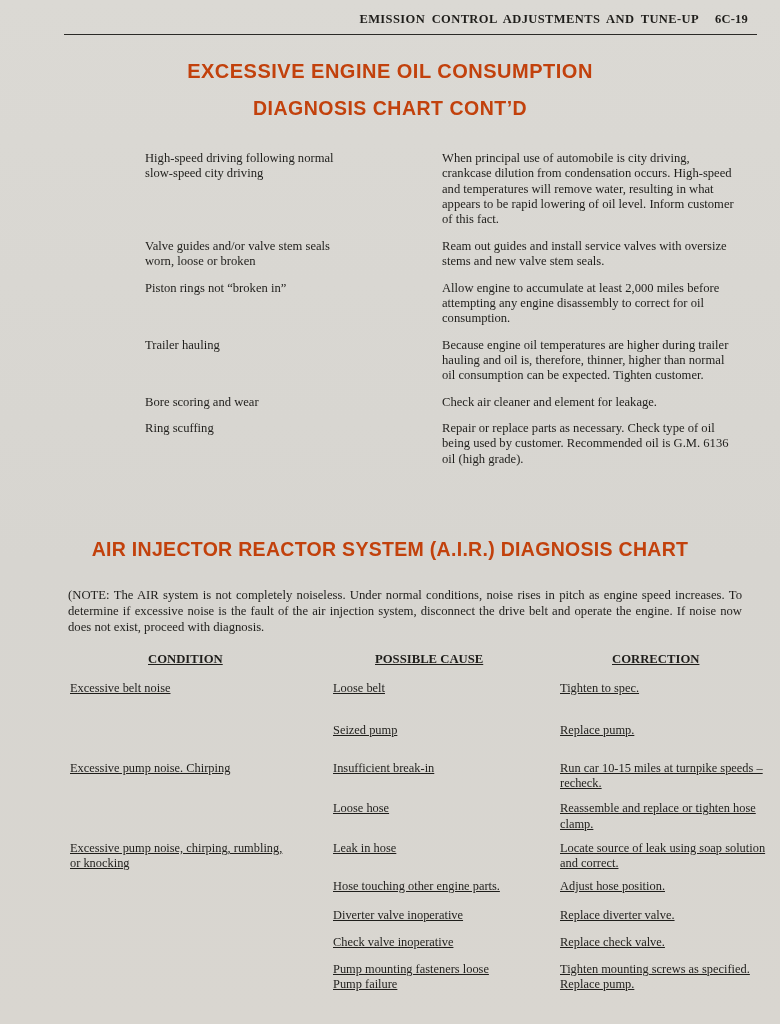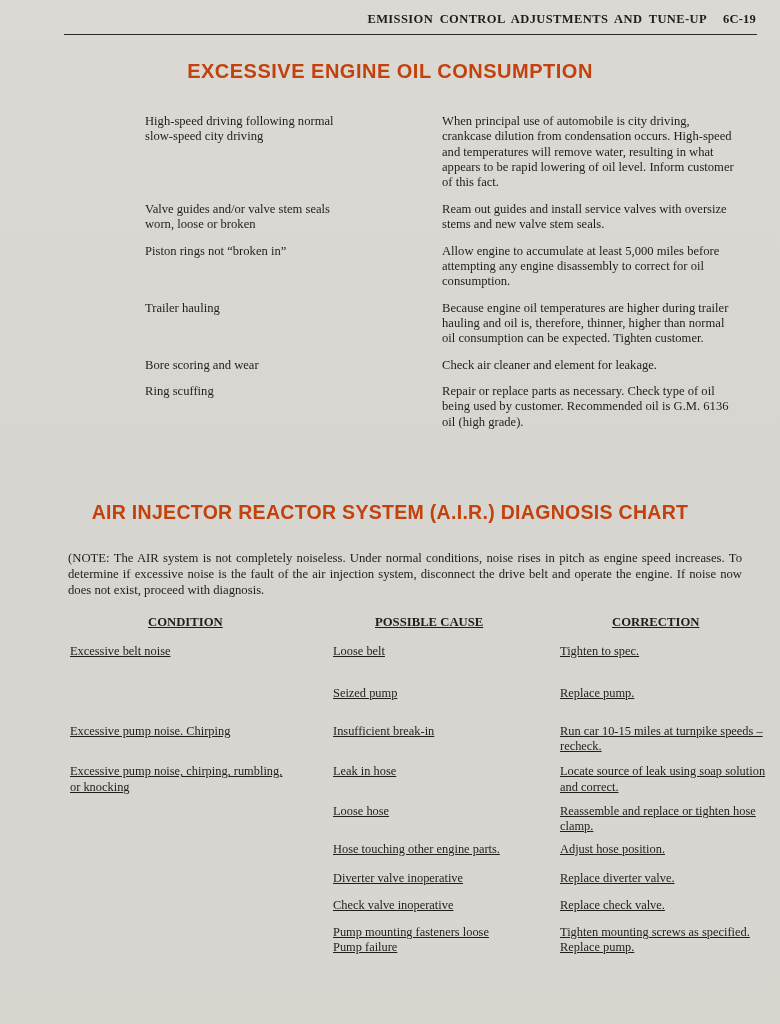--- a/index.html
+++ b/index.html
@@ -7,21 +7,21 @@
     width: 780px; height: 1024px;
     background: linear-gradient(180deg, #dbd9d4 0%, #d7d5d0 55%, #d9d6d0 100%);
     font-family: "Liberation Serif", serif;
     color: #1f1e1b;
     -webkit-font-smoothing: antialiased;
   }
   .page { position: relative; width: 780px; height: 1024px; overflow: hidden; }
 
   
   .running-head {
-    position: absolute; top: 12px; left: 64px; right: 24px;
+    position: absolute; top: 12px; left: 64px; right: 32px;
     text-align: right; font-weight: bold; font-size: 12.5px;
     letter-spacing: 0.4px; word-spacing: 3px; white-space: nowrap;
   }
   .running-head .pagenum { margin-left: 16px; letter-spacing: 0.2px; }
   .head-rule {
     position: absolute; top: 34px; left: 64px; right: 23px;
     border-top: 1.6px solid #2b2a27;
   }
 
   .content { position: absolute; top: 52px; left: 0; right: 0; }
@@ -79,33 +79,34 @@
 <div class="page">
 
   <div class="running-head">
     <span>EMISSION CONTROL ADJUSTMENTS AND TUNE-UP</span><span class="pagenum">6C-19</span>
   </div>
   <div class="head-rule"></div>
 
   <div class="content">
 
     <div class="big-title title-1">EXCESSIVE ENGINE OIL CONSUMPTION</div>
+    <div class="big-title title-2">DIAGNOSIS CHART CONT’D</div>
 
     <div class="oil-chart">
       <div class="oil-row">
         <div class="oil-cond">High-speed driving following normal slow-speed city driving</div>
         <div class="oil-corr">When principal use of automobile is city driving, crankcase dilution from condensation occurs. High-speed and temperatures will remove water, resulting in what appears to be rapid lowering of oil level. Inform customer of this fact.</div>
       </div>
       <div class="oil-row">
         <div class="oil-cond">Valve guides and/or valve stem seals worn, loose or broken</div>
         <div class="oil-corr">Ream out guides and install service valves with oversize stems and new valve stem seals.</div>
       </div>
       <div class="oil-row">
         <div class="oil-cond">Piston rings not “broken in”</div>
-        <div class="oil-corr">Allow engine to accumulate at least 5,000 miles before attempting any engine disassembly to correct for oil consumption.</div>
+        <div class="oil-corr">Allow engine to accumulate at least 2,000 miles before attempting any engine disassembly to correct for oil consumption.</div>
       </div>
       <div class="oil-row">
         <div class="oil-cond">Trailer hauling</div>
         <div class="oil-corr">Because engine oil temperatures are higher during trailer hauling and oil is, therefore, thinner, higher than normal oil consumption can be expected. Tighten customer.</div>
       </div>
       <div class="oil-row">
         <div class="oil-cond">Bore scoring and wear</div>
         <div class="oil-corr">Check air cleaner and element for leakage.</div>
       </div>
       <div class="oil-row">
@@ -134,28 +135,28 @@
         <div class="a1"></div>
         <div class="a2">Seized pump</div>
         <div class="a3">Replace pump.</div>
       </div>
       <div class="air-row">
         <div class="a1">Excessive pump noise. Chirping</div>
         <div class="a2">Insufficient break-in</div>
         <div class="a3">Run car 10-15 miles at turnpike speeds – recheck.</div>
       </div>
       <div class="air-row">
+        <div class="a1"></div>
+        <div class="a2">Loose hose</div>
+        <div class="a3">Reassemble and replace or tighten hose clamp.</div>
+      </div>
+      <div class="air-row">
         <div class="a1">Excessive pump noise, chirping, rumbling, or knocking</div>
         <div class="a2">Leak in hose</div>
         <div class="a3">Locate source of leak using soap solution and correct.</div>
-      </div>
-      <div class="air-row">
-        <div class="a1"></div>
-        <div class="a2">Loose hose</div>
-        <div class="a3">Reassemble and replace or tighten hose clamp.</div>
       </div>
       <div class="air-row">
         <div class="a1"></div>
         <div class="a2">Hose touching other engine parts.</div>
         <div class="a3">Adjust hose position.</div>
       </div>
       <div class="air-row">
         <div class="a1"></div>
         <div class="a2">Diverter valve inoperative</div>
         <div class="a3">Replace diverter valve.</div>

